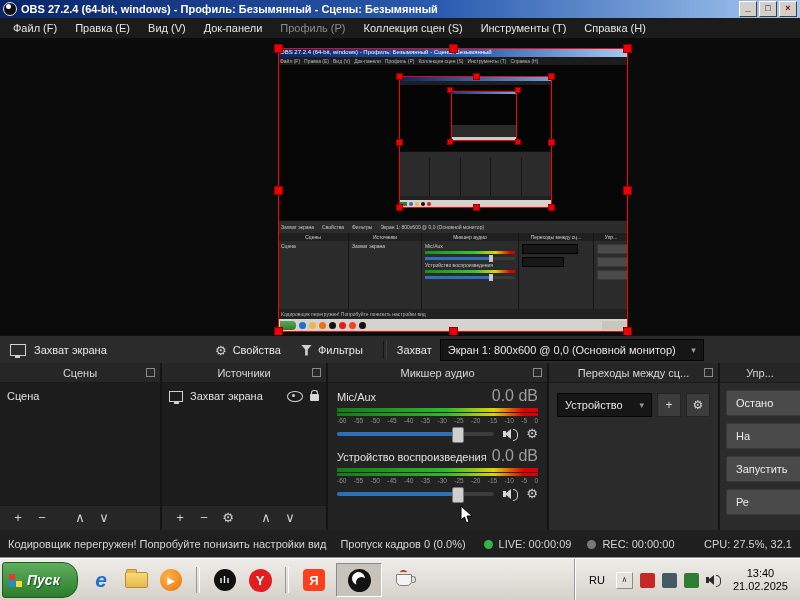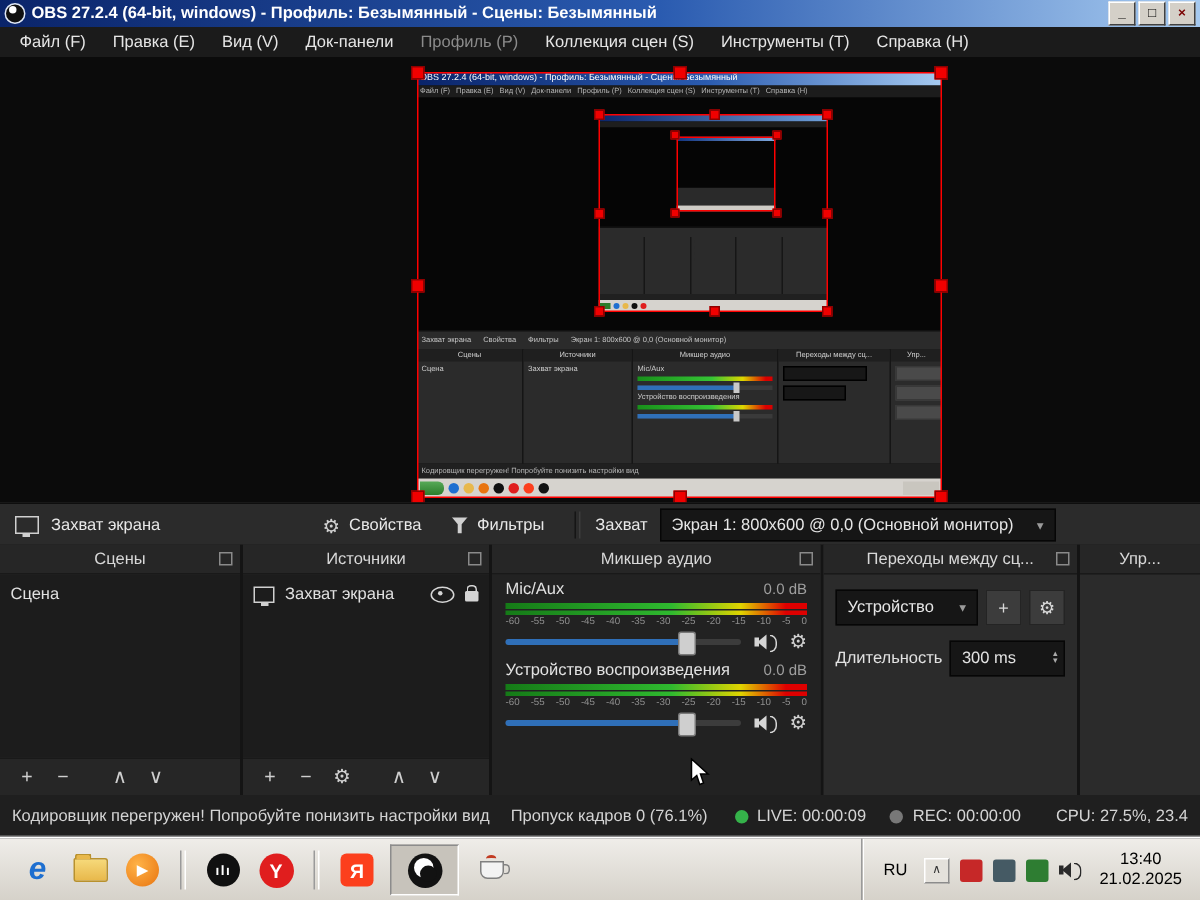--- a/index.html
+++ b/index.html
@@ -108,21 +108,21 @@
   .dock-list{flex:1;background:#1c1c1c;padding:3px 0;font-size:11px;color:#e0e0e0;overflow:hidden;}
   .list-item{height:20px;display:flex;align-items:center;padding:0 7px;gap:7px;}
   .list-item .grow{flex:1;}
   .dock-toolbar{height:24px;flex:none;background:#262626;border-top:1px solid #191919;display:flex;align-items:center;gap:0;padding:0 6px;font-size:13px;color:#cfcfcf;}
   .tool-ic{width:24px;text-align:center;font-size:13px;line-height:22px;}
   .tool-gap{width:14px;}
 
   .mixer-body{flex:1;background:#222222;padding:4px 9px 0;display:flex;flex-direction:column;overflow:hidden;}
   .chan{margin-bottom:7px;}
   .chan .row1{display:flex;justify-content:space-between;align-items:baseline;font-size:11px;color:#e2e2e2;}
-  .chan .db{color:#9f9f9f;font-size:10px;}
+  .chan .db{color:#9f9f9f;font-size:16px;}
   .meter{height:4px;margin-top:3px;background:linear-gradient(90deg,#157a17 0%,#2fb92f 55%,#e0d400 78%,#de0000 93%,#de0000 100%);}
   .meter.thin{height:3px;margin-top:1px;}
   .scale{display:flex;justify-content:space-between;font-size:6.5px;color:#8f8f8f;margin-top:1px;line-height:7px;}
   .vol-row{display:flex;align-items:center;gap:9px;margin-top:3px;}
   .slider{flex:1;height:4px;background:#3c3c3c;border-radius:2px;position:relative;}
   .slider .fill{position:absolute;left:0;top:0;bottom:0;width:76%;background:#2f6fb8;border-radius:2px;}
   .slider .knob{position:absolute;left:73%;top:-5px;width:10px;height:14px;background:#cfcfcf;border:1px solid #7a7a7a;border-radius:2px;}
 
   .trans-body{flex:1;padding:10px 8px;display:flex;flex-direction:column;gap:10px;overflow:hidden;}
   .trans-row{display:flex;align-items:center;gap:5px;font-size:11px;color:#e2e2e2;}
@@ -484,51 +484,56 @@
       </div>
       <div class="trans-body">
         <div class="trans-row">
           <span class="combo trans-combo">
             <span>Устройство</span>
             <span class="arrow">▾</span>
           </span>
           <span class="sq-btn">+</span>
           <span class="sq-btn">⚙</span>
         </div>
-        <div class="trans-row">
-          <span>Длительность</span>
-          <span class="spin">
-            <span>300 ms</span>
-            <span class="arrows">
-                <span>▴</span>
-                <span>▾</span>
-              </span>
-          </span>
-        </div>
       </div>
     </div>
 
     <div class="dock" style="flex:1;">
       <div class="dock-h">
         <span>Упр...</span>
       </div>
+      <div class="controls-body">
+        <div class="ctl-btn">Остано</div>
+        <div class="ctl-btn">На</div>
+        <div class="ctl-btn">Запустить</div>
+        <div class="ctl-btn">Ре</div>
+      </div>
     </div>
   </div>
 
   <div class="statusbar">
     <span>Кодировщик перегружен! Попробуйте понизить настройки вид</span>
-    <span class="stat-dropped">Пропуск кадров 0 (76.1%)</span>
+    <span class="stat-dropped">Пропуск кадров 0 (0.0%)</span>
     <span class="dot live"></span>
     <span>LIVE: 00:00:09</span>
     <span class="dot rec"></span>
     <span>REC: 00:00:00</span>
-    <span class="stat-cpu">CPU: 27.5%, 23.4</span>
+    <span class="stat-cpu">CPU: 27.5%, 32.1</span>
   </div>
 
   <div class="taskbar">
+    <div class="start-btn">
+      <span class="flag">
+        <i style="background:#e53935;"></i>
+          <i style="background:#43a047;"></i>
+        <i style="background:#1e88e5;"></i>
+          <i style="background:#fdd835;"></i>
+      </span>
+      <span>Пуск</span>
+    </div>
     <div class="ql">
       <span class="ql-icon">
           <span class="ie-e">e</span>
         </span>
       <span class="ql-icon">
           <span class="folder"></span>
         </span>
       <span class="ql-icon">
           <span class="wmp">▶</span>
         </span>

